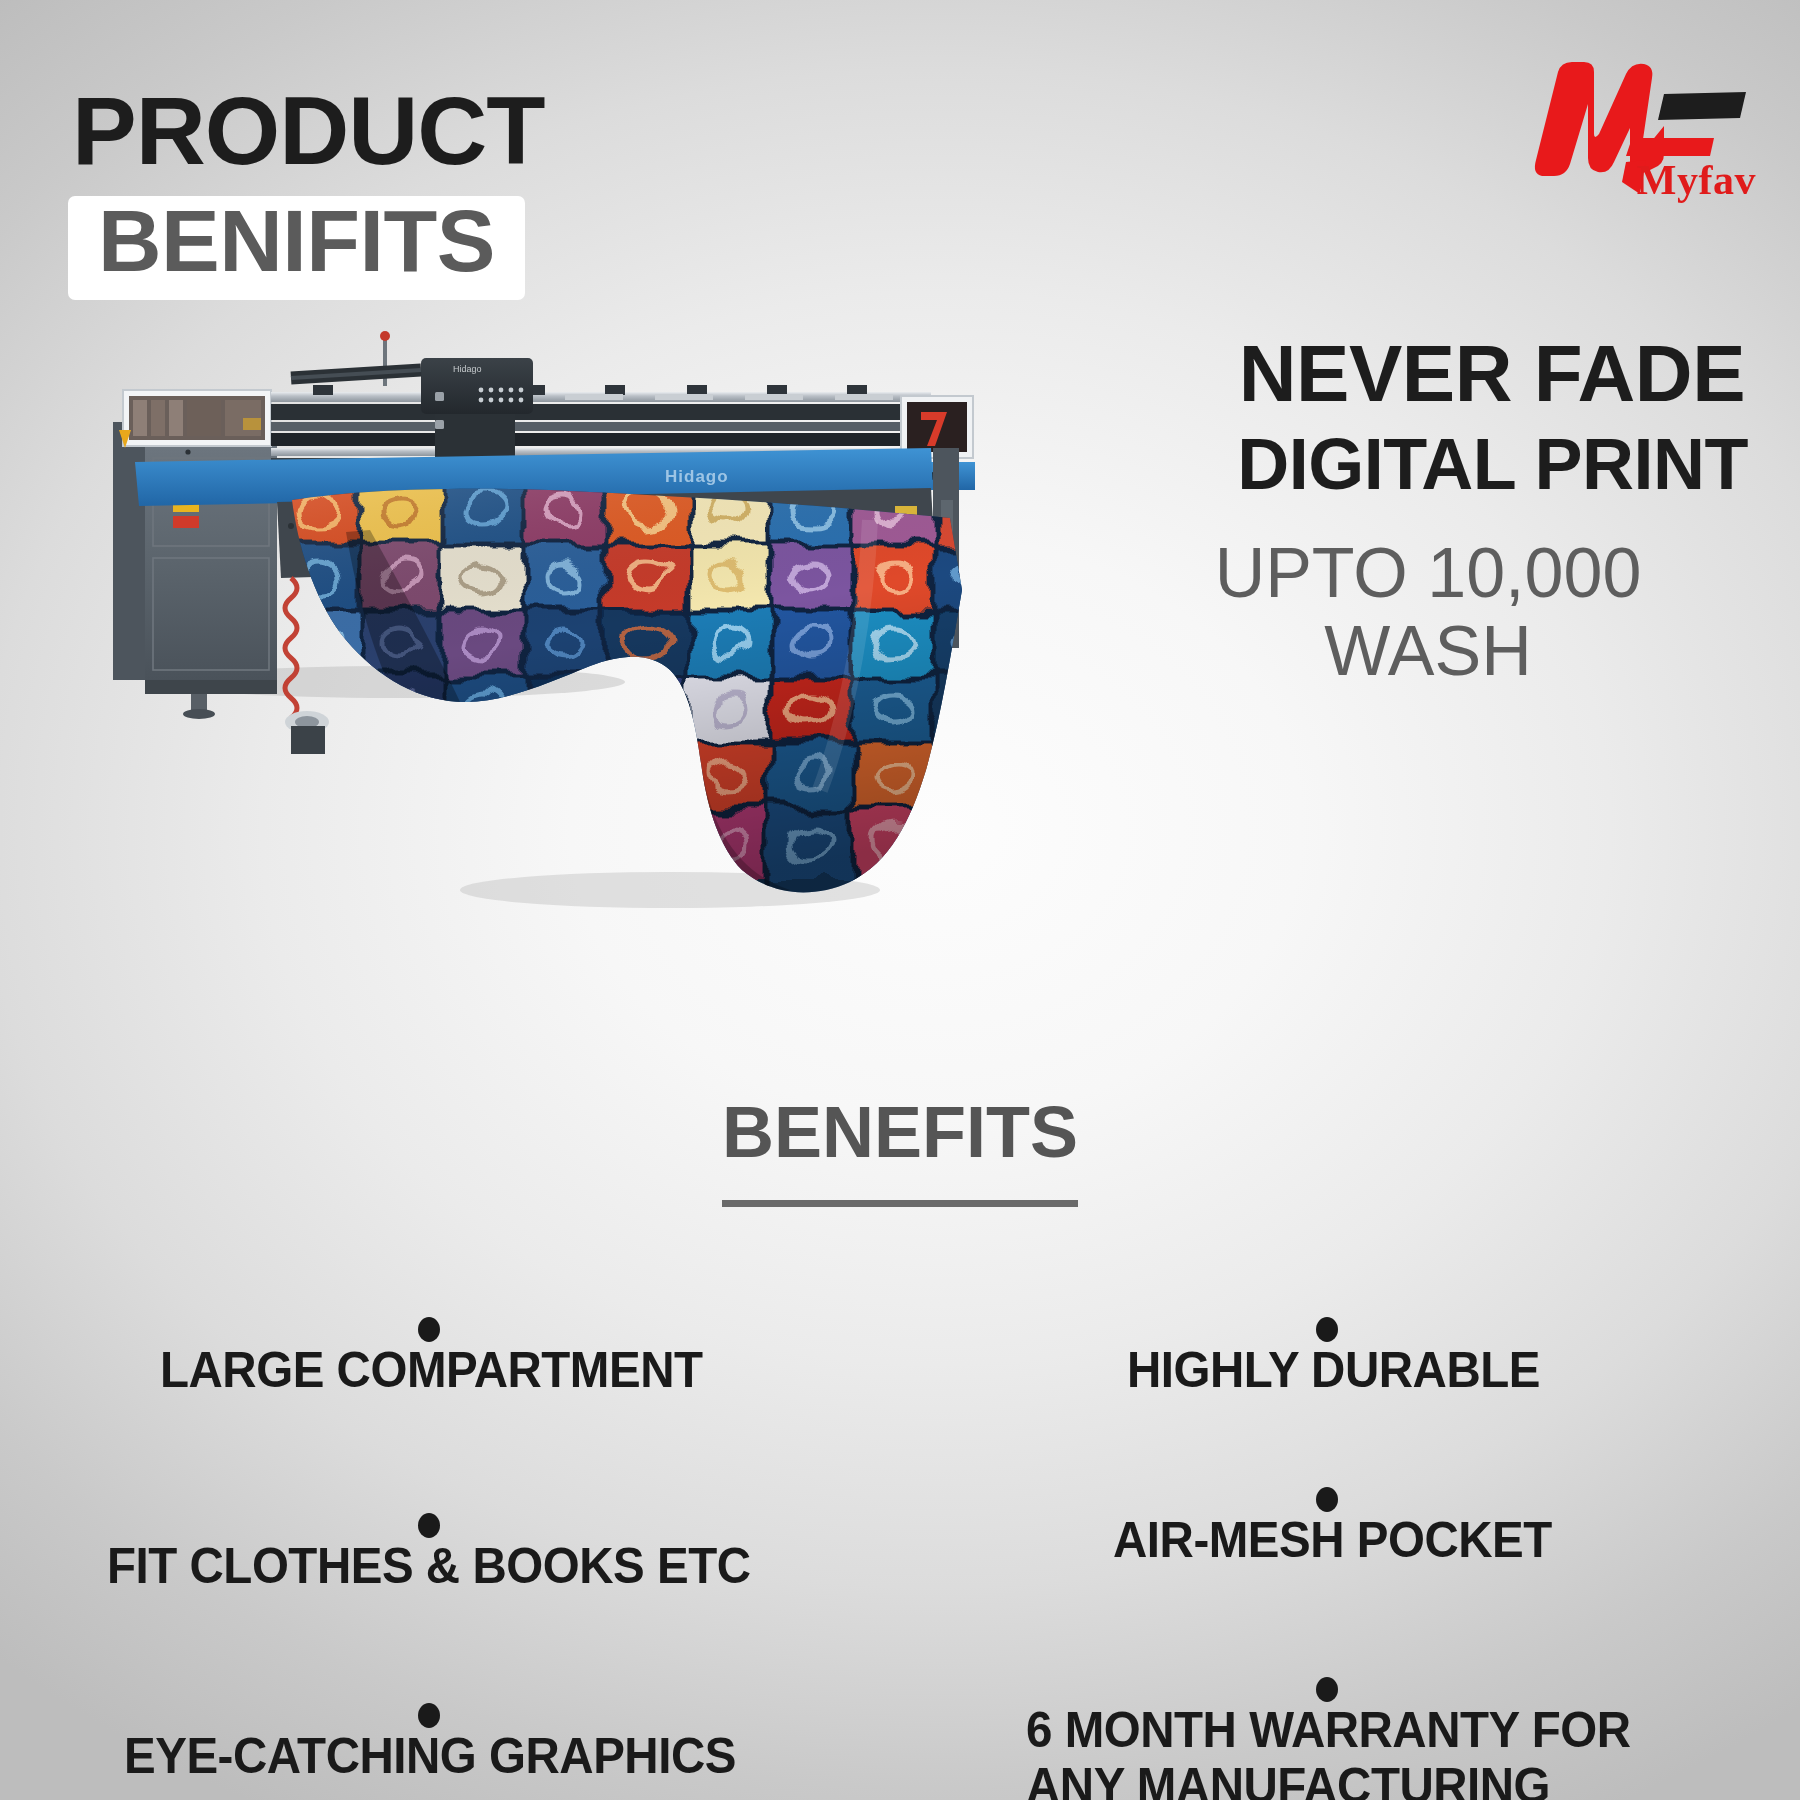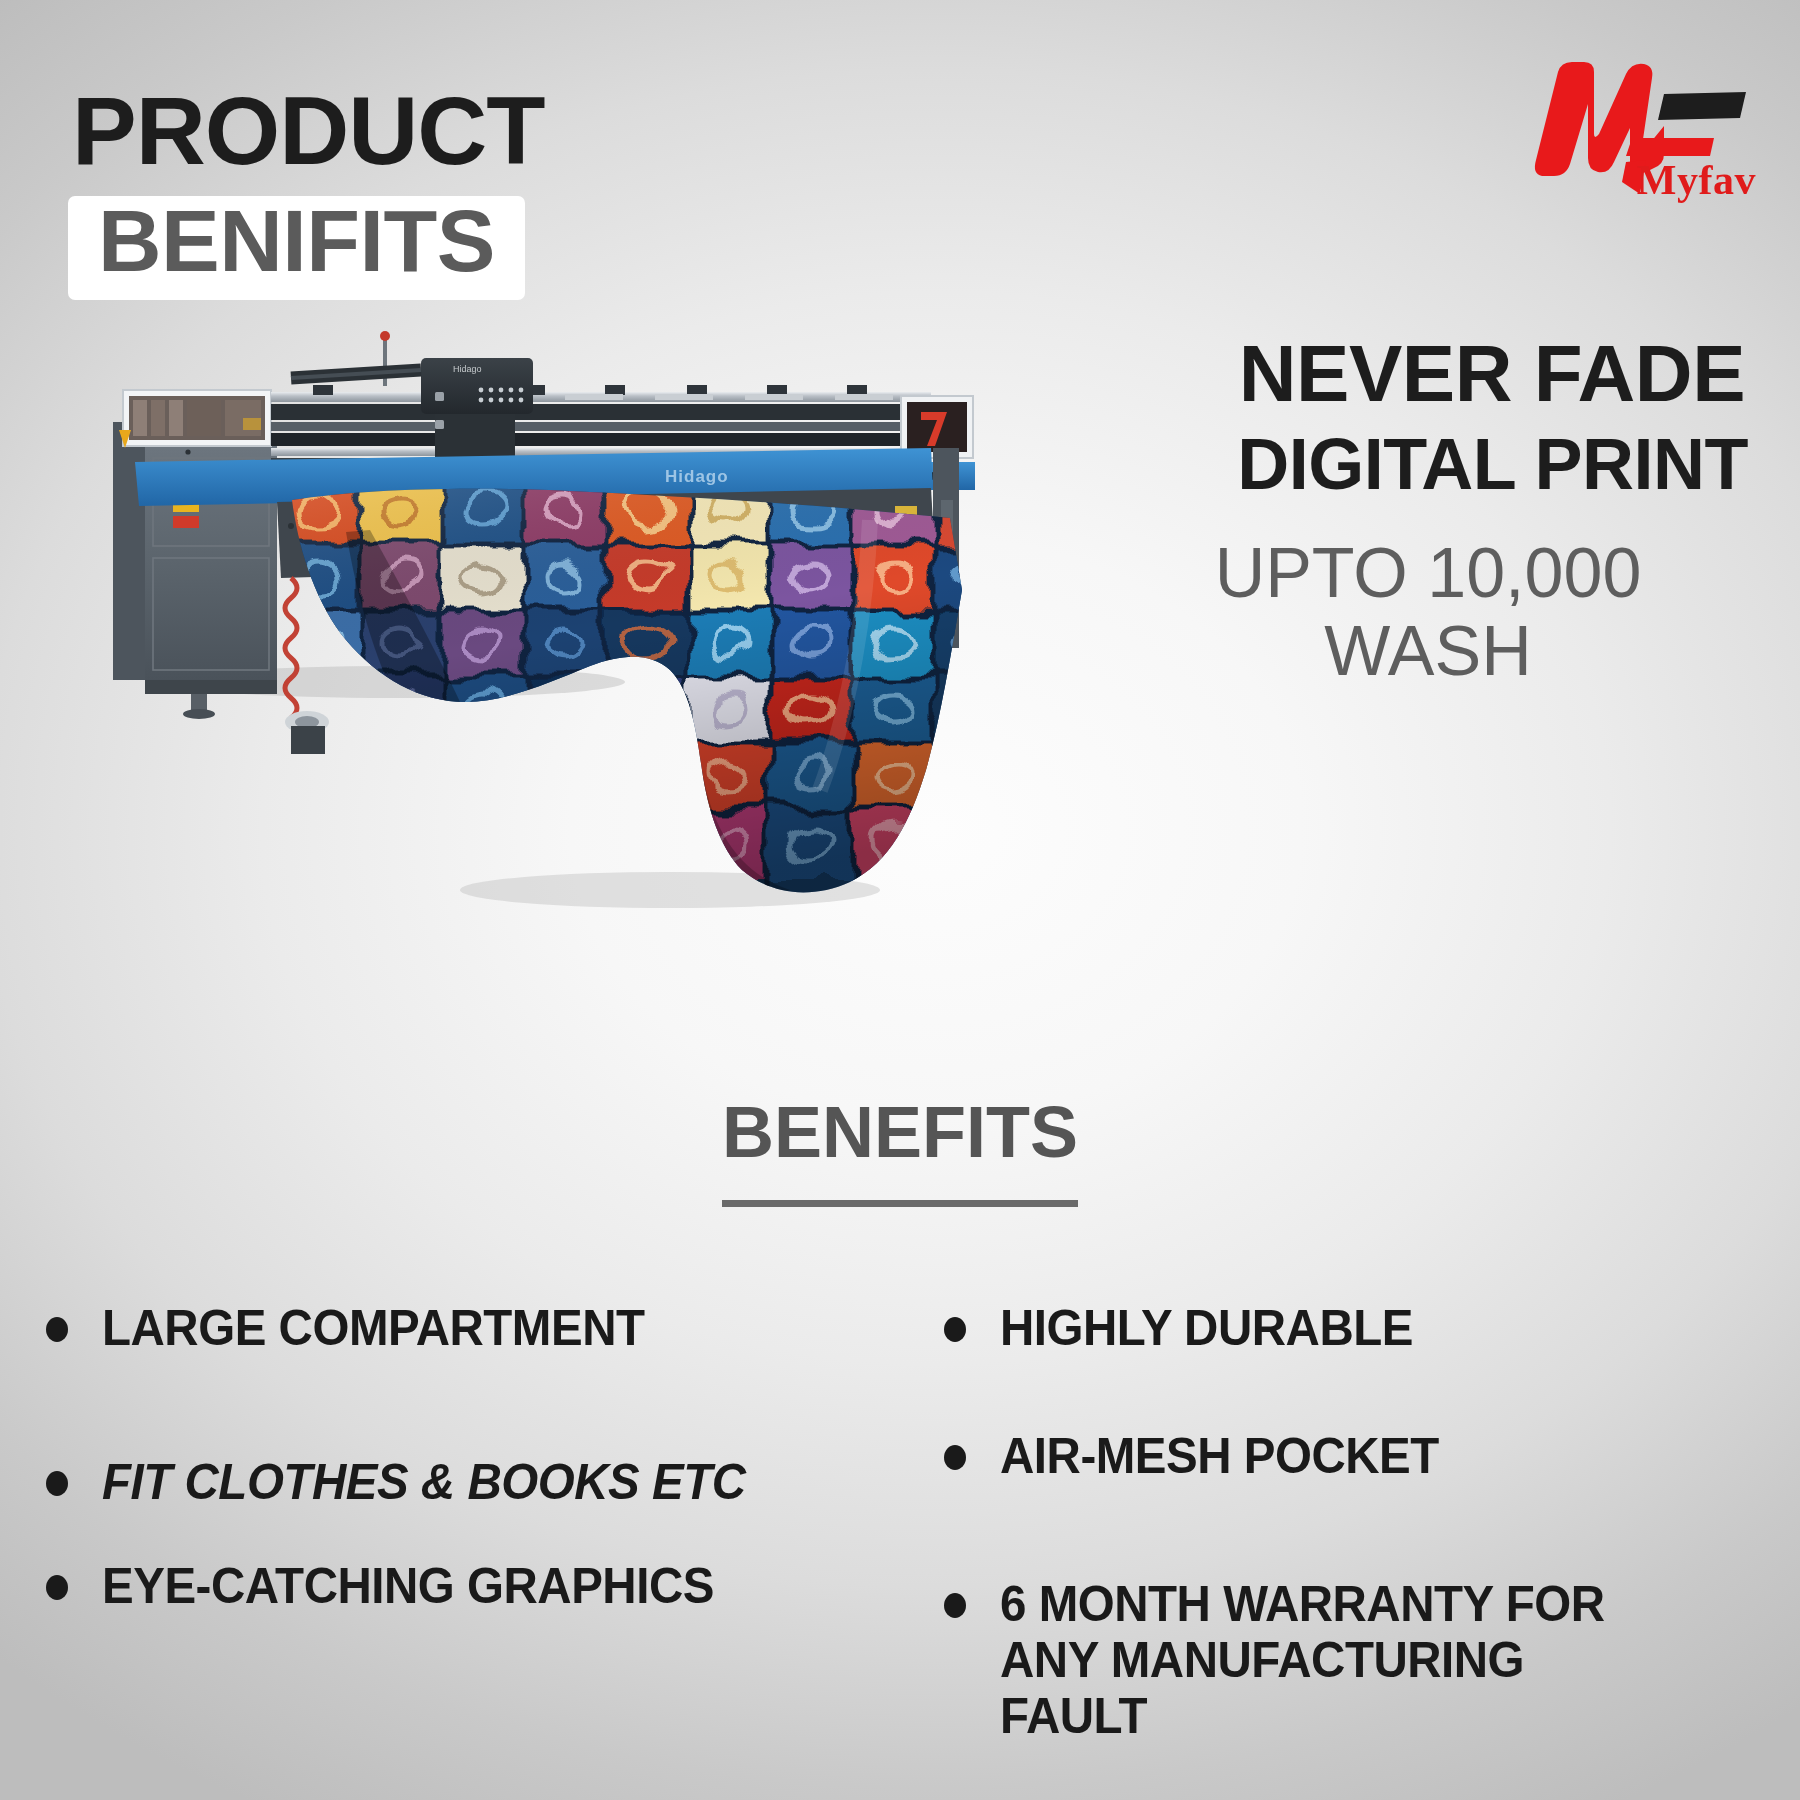--- a/index.html
+++ b/index.html
@@ -135,43 +135,44 @@
   }
   .col {
     position:absolute;
     top:0;
   }
   .col-left  { left:46px;  width:800px; }
   .col-right { left:944px; width:800px; }
 
   .bullet {
     display:flex;
-    align-items:flex-start;
+    align-items:center;
     margin-bottom:90px;
+    flex-direction:column;
   }
   .bullet .dot {
     flex:0 0 auto;
     width:22px; height:25px;
     border-radius:50%;
     background:#1a1a1a;
     margin-top:17px;
     margin-right:34px;
   }
   .bullet .label {
     font-size:50px;
     font-weight:bold;
     color:#1a1a1a;
     line-height:1.12;
     letter-spacing:-0.5px;
     transform:scaleX(0.95);
     transform-origin:left center;
     white-space:pre-line;
   }
   .col-left  .bullet:nth-child(1) { margin-bottom:98px; }
-  .col-left  .bullet:nth-child(2) { margin-bottom:48px;font-style:italic; }
+  .col-left  .bullet:nth-child(2) { margin-bottom:92px; }
   .col-right .bullet:nth-child(1) { margin-bottom:72px; }
   .col-right .bullet:nth-child(2) { margin-bottom:92px; }
 </style>
 </head>
 <body>
 
 <div id="poster">
 
   <div class="kicker">PRODUCT</div>
 

